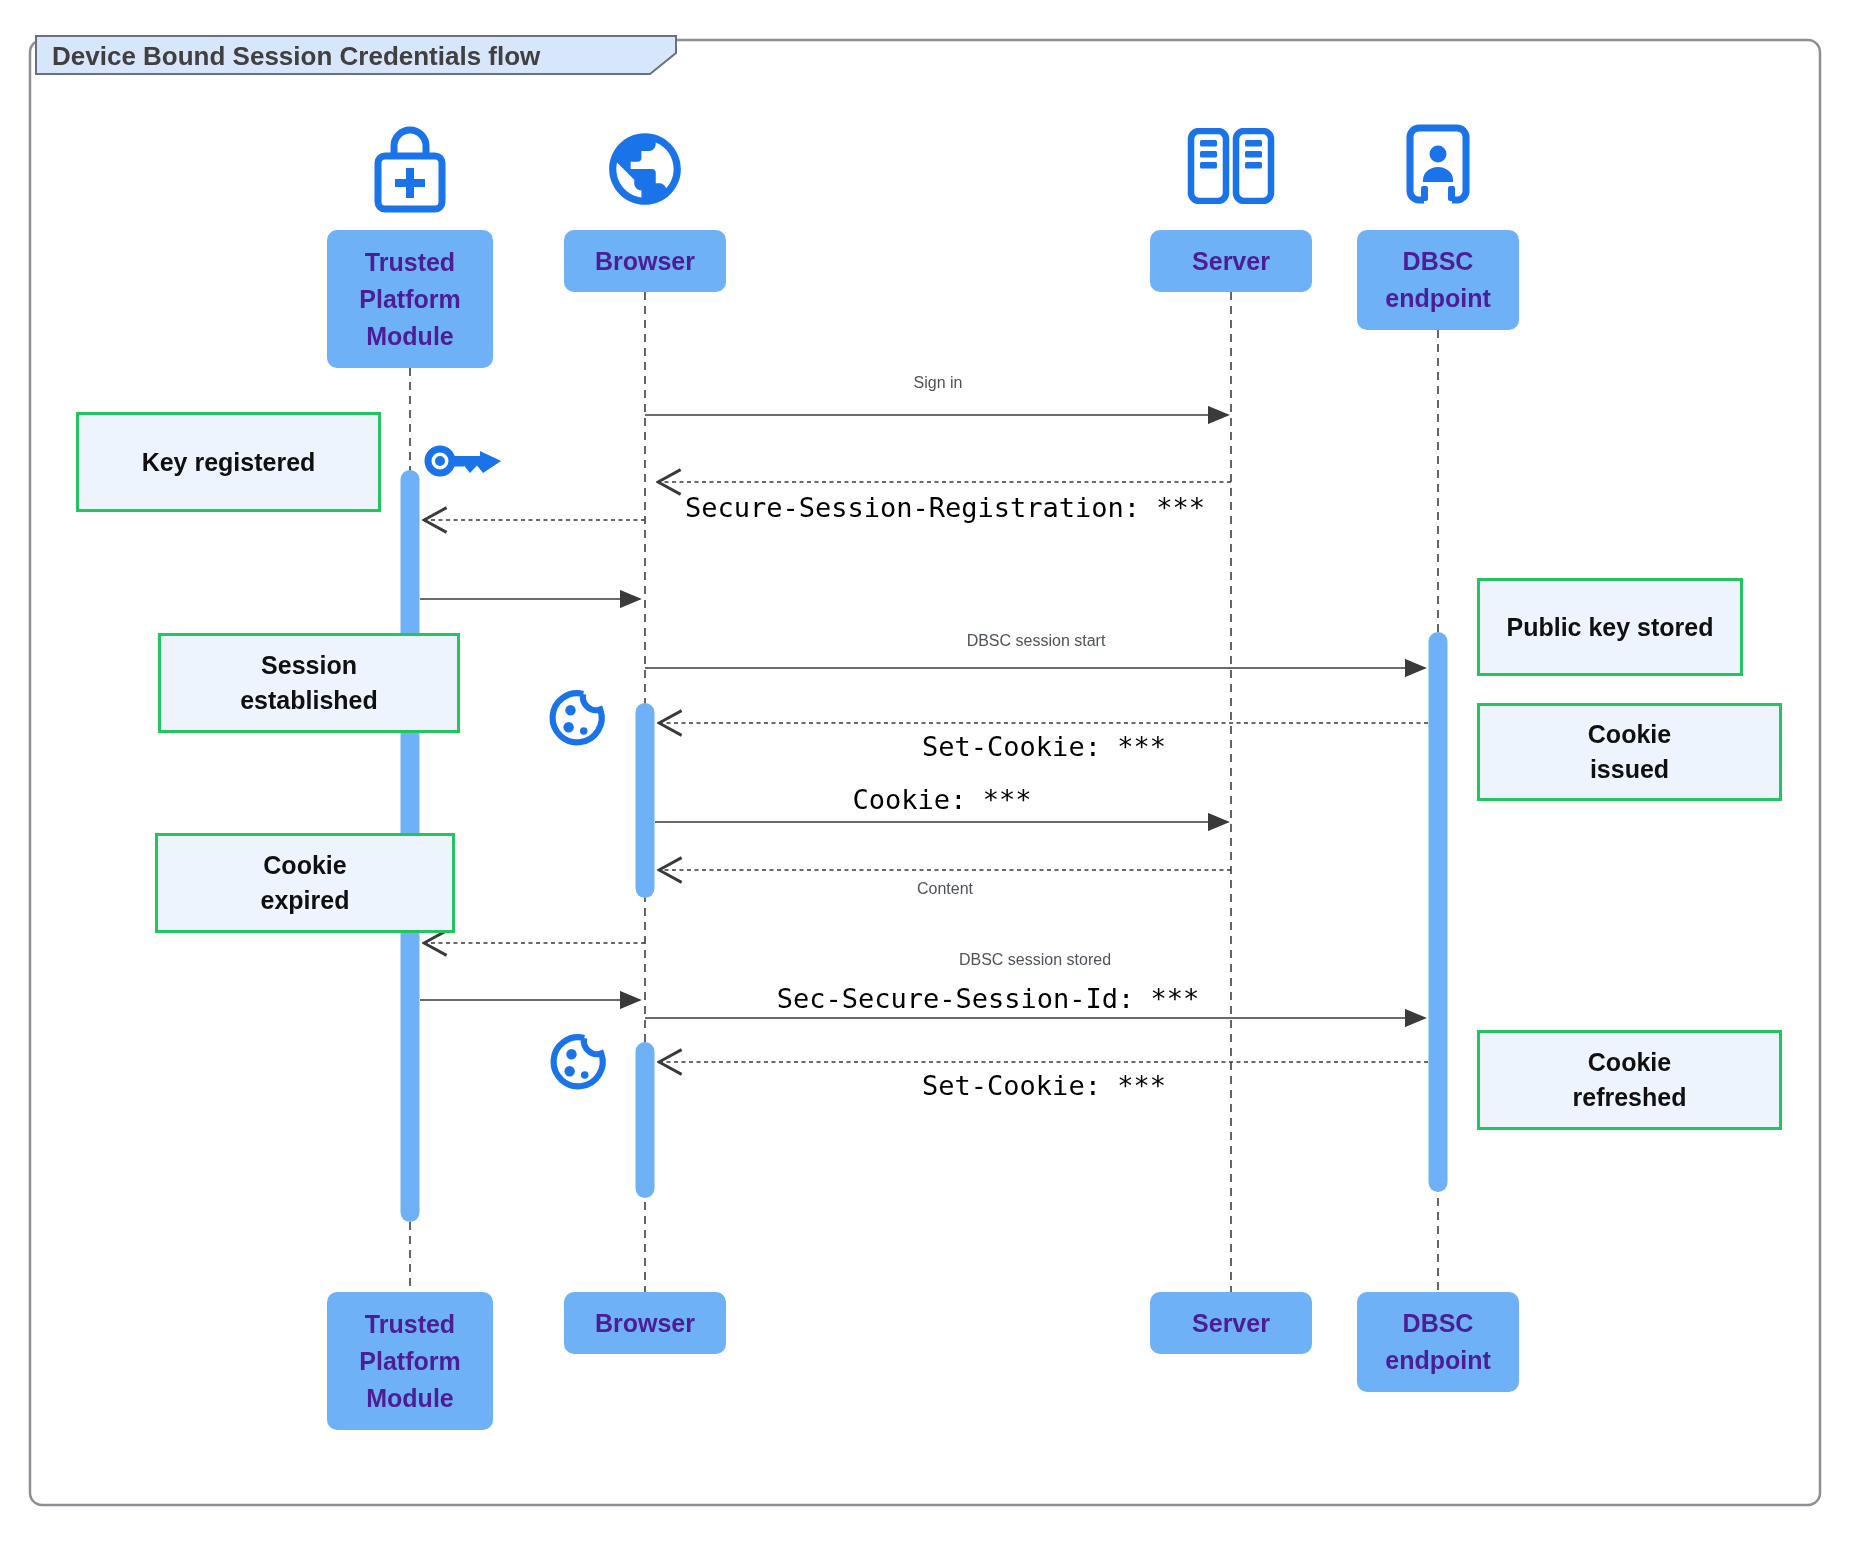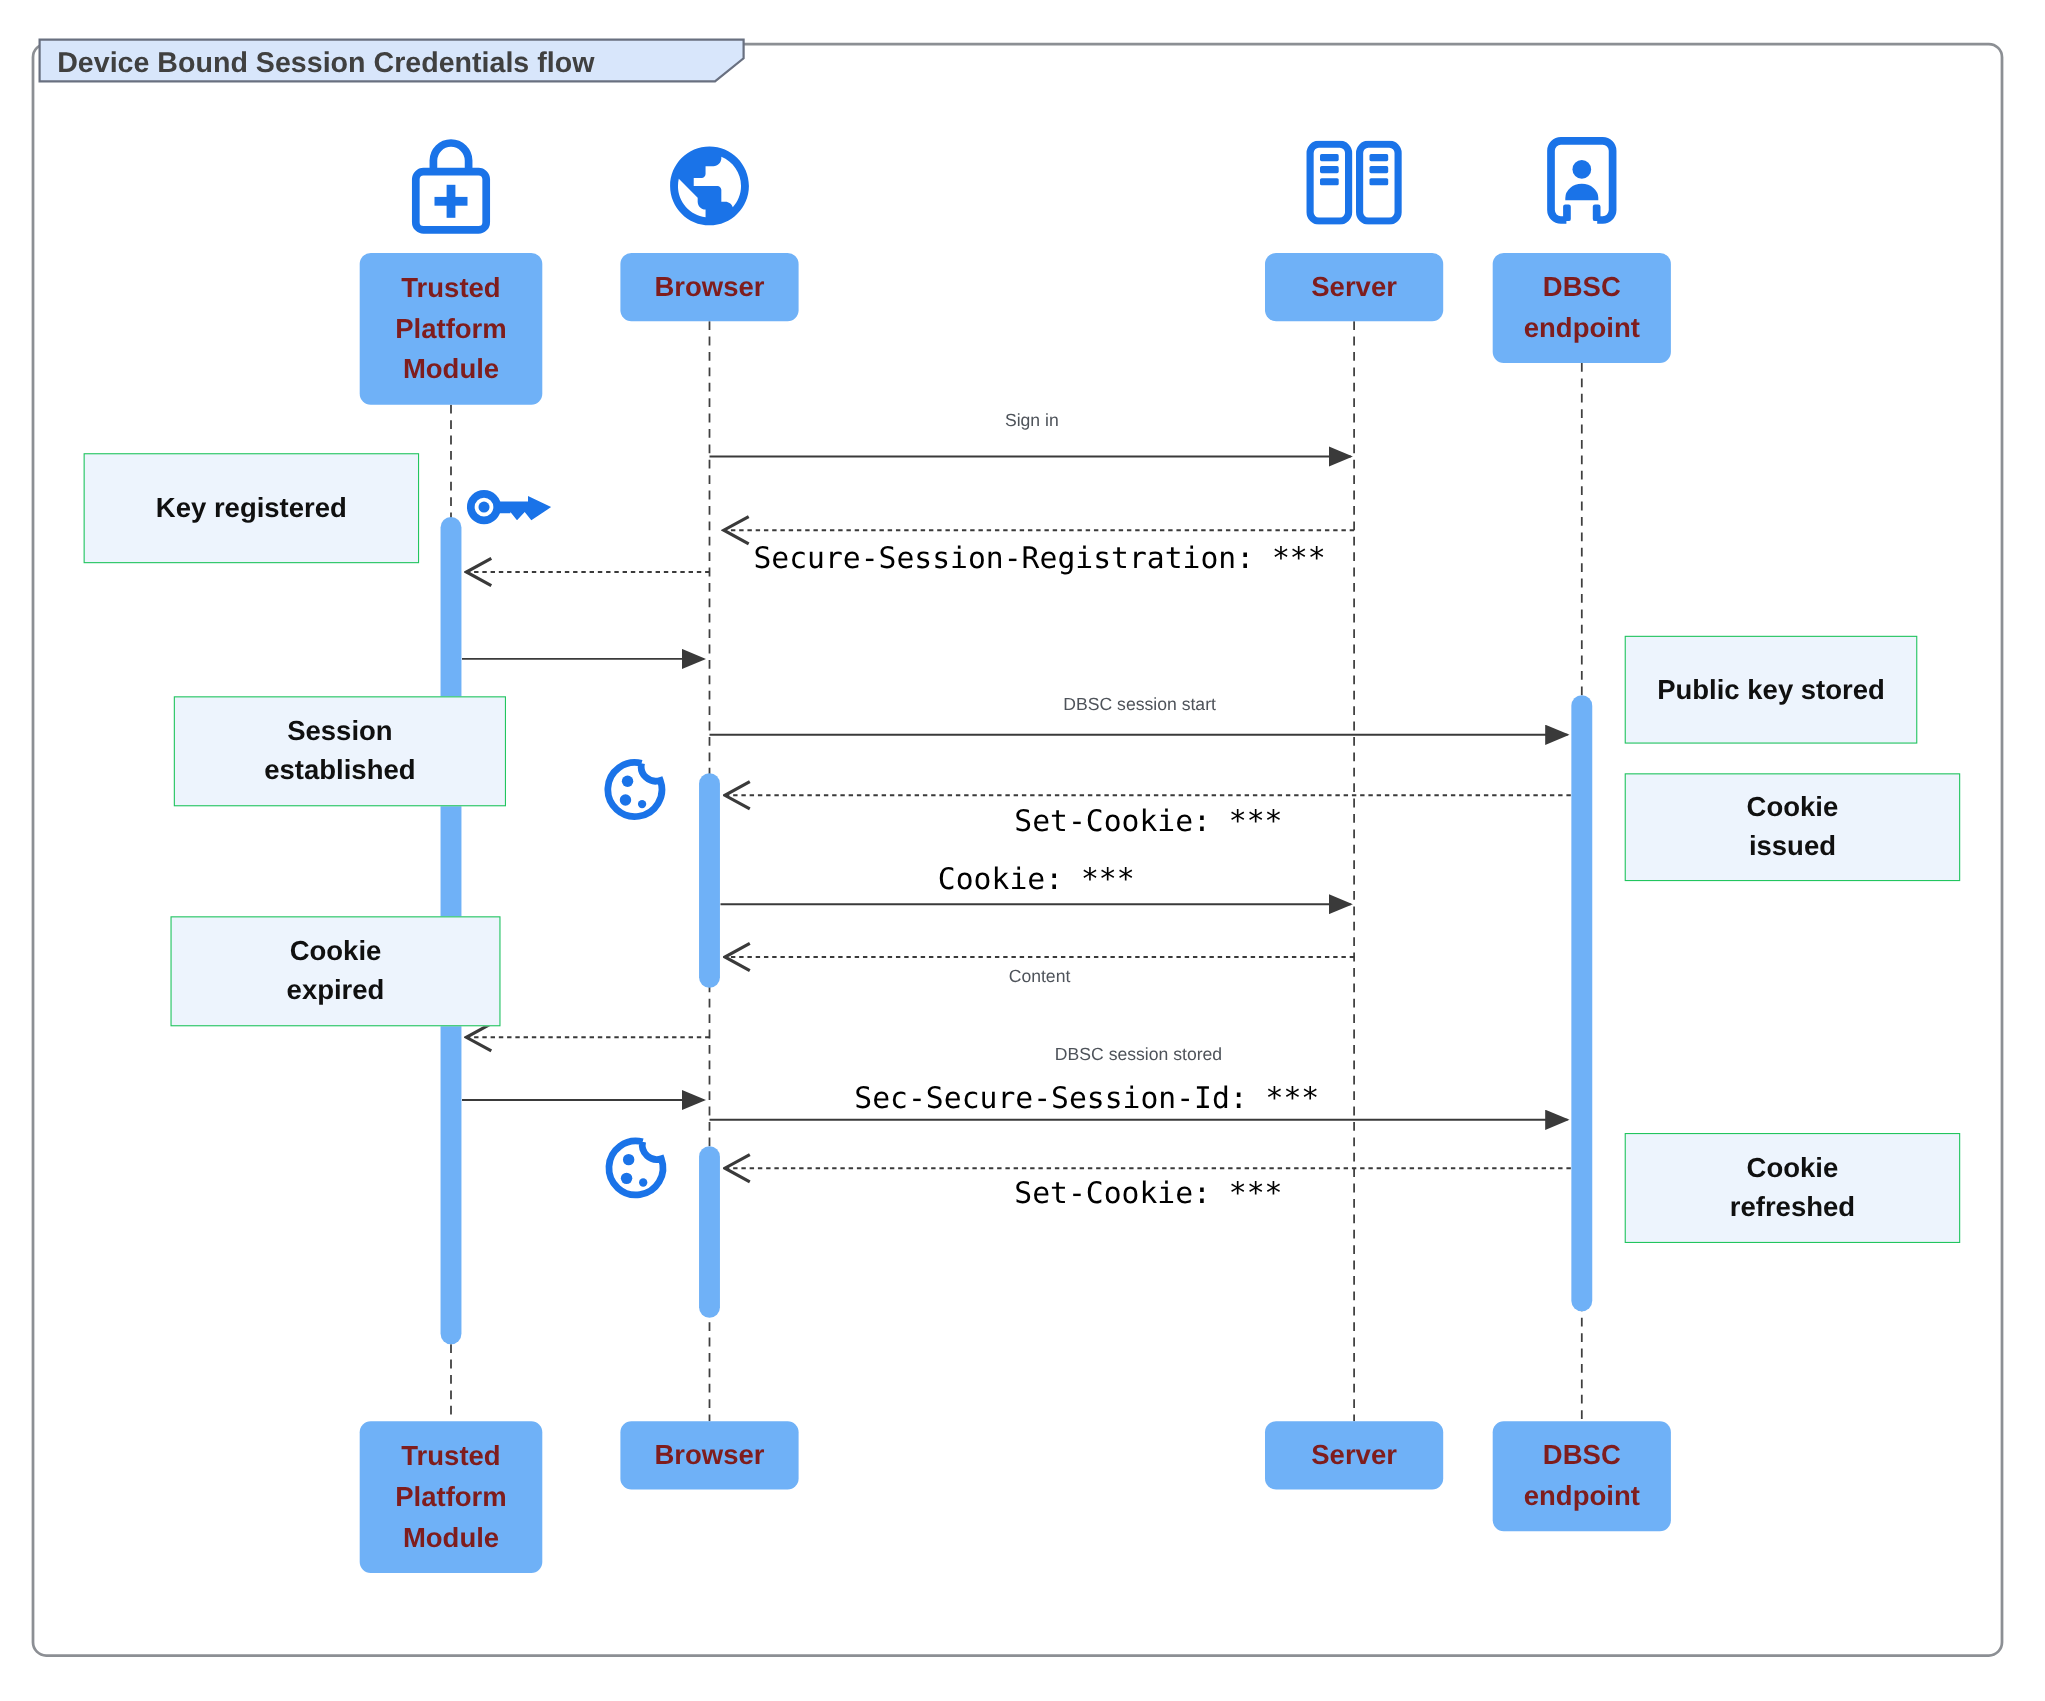--- a/index.html
+++ b/index.html
@@ -1,22 +1,22 @@
 <!DOCTYPE html>
 <html><head>
 <meta charset="utf-8">
 <style>
   html,body{margin:0;padding:0;background:#ffffff;}
   .stage{position:relative;width:1859px;height:1546px;background:#fff;overflow:hidden;
          font-family:"Liberation Sans", sans-serif;}
   .stage svg.canvas{position:absolute;left:0;top:0;}
-  .actor{position:absolute;background:#6fb1f7;border-radius:10px;color:#7f1d1d;
+  .actor{position:absolute;background:#6fb1f7;border-radius:10px;color:#4c1d95;
          font-weight:bold;font-size:25px;line-height:37px;text-align:center;
          display:flex;align-items:center;justify-content:center;white-space:pre-line;}
-  .note{position:absolute;background:#edf4fd;border:1px solid #22c55e;color:#101010;
+  .note{position:absolute;background:#edf4fd;border:3px solid #22c55e;color:#101010;
         font-weight:bold;font-size:25px;line-height:35px;text-align:center;
         display:flex;align-items:center;justify-content:center;white-space:pre-line;box-sizing:border-box;}
   .lbl{position:absolute;transform:translateX(-50%);white-space:nowrap;}
   .lbl-gray{font-size:16px;color:#4e535a;}
   .lbl-mono{font-family:"DejaVu Sans Mono","Liberation Mono",monospace;font-size:27px;color:#000000;}
   .title{position:absolute;font-weight:bold;font-size:26px;color:#404040;white-space:nowrap;}
   .icon{position:absolute;display:block;}
   .icon svg{display:block;}
 </style>
 </head>

